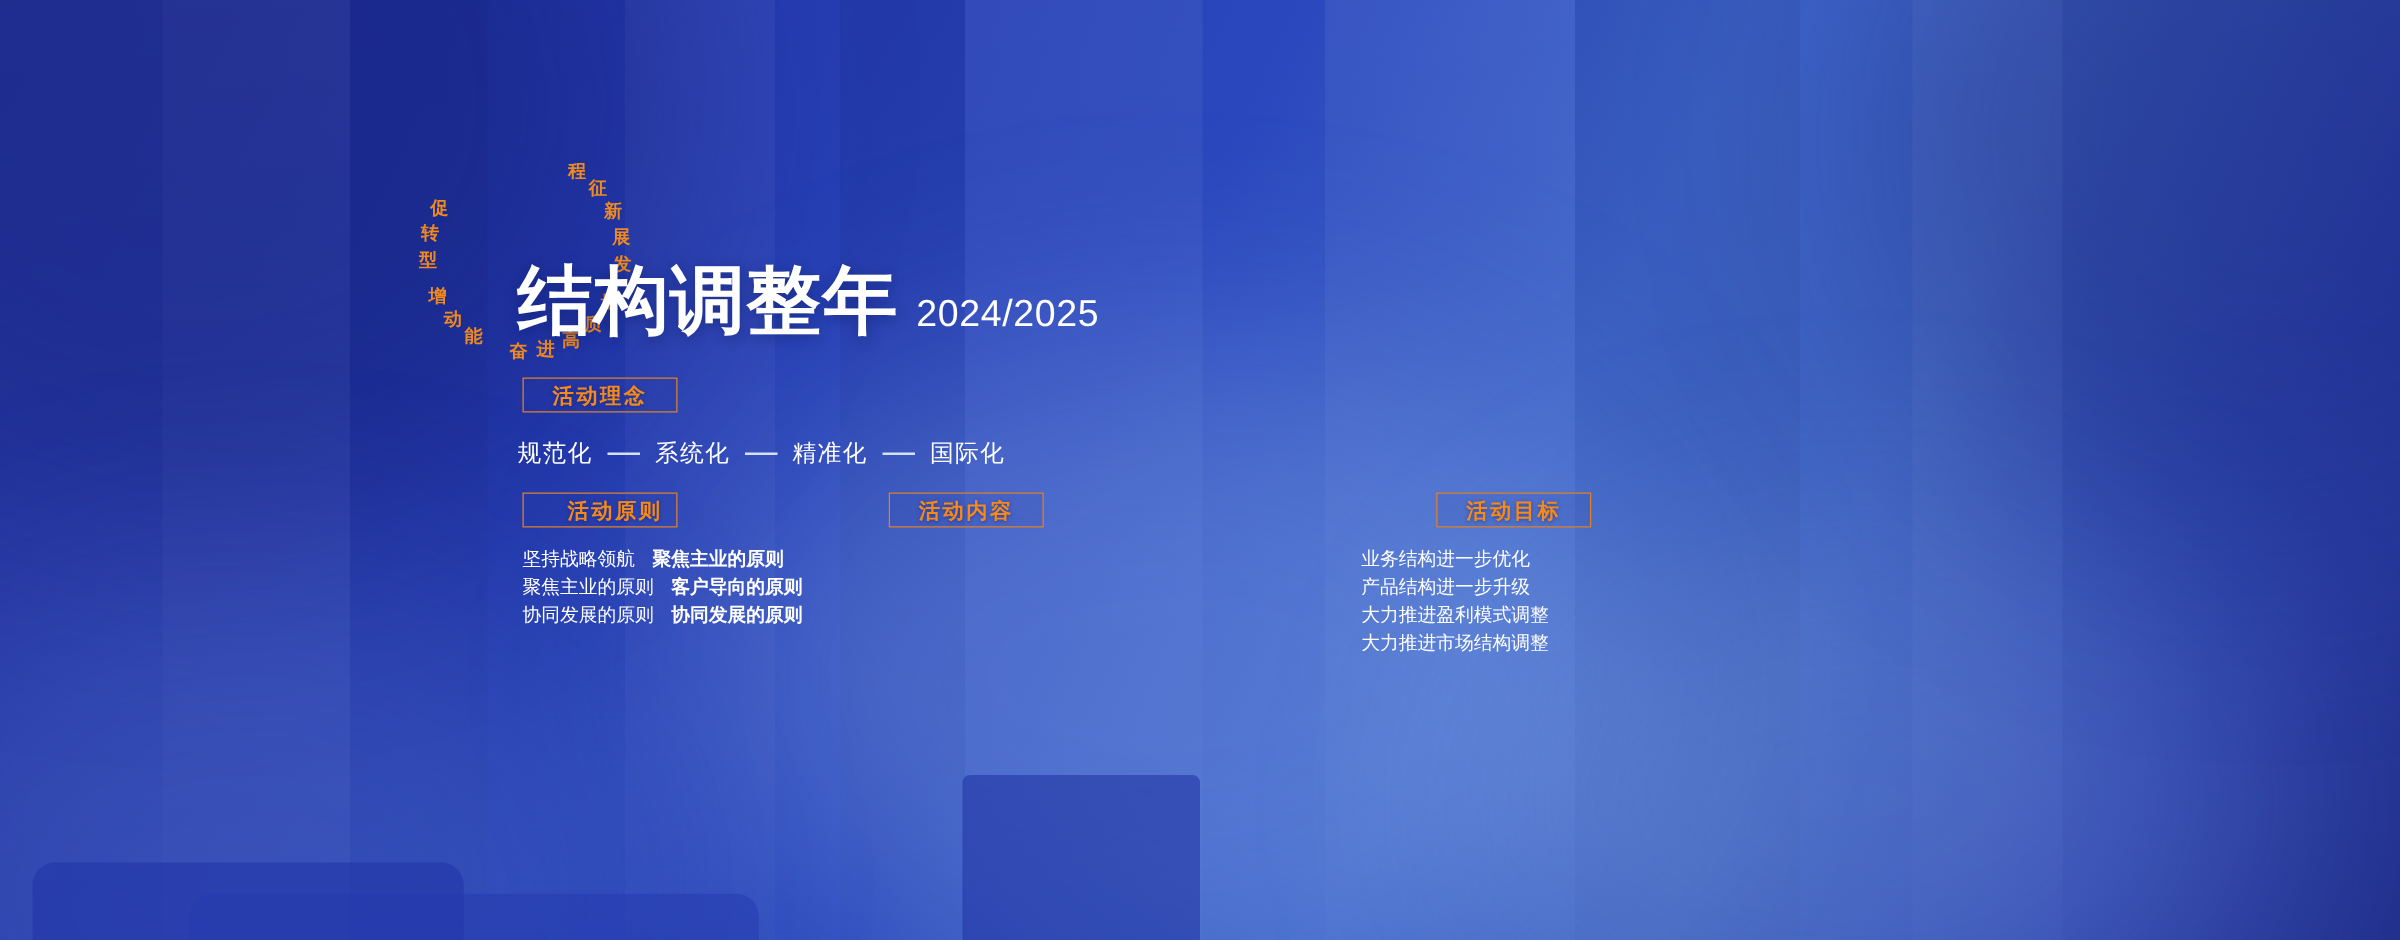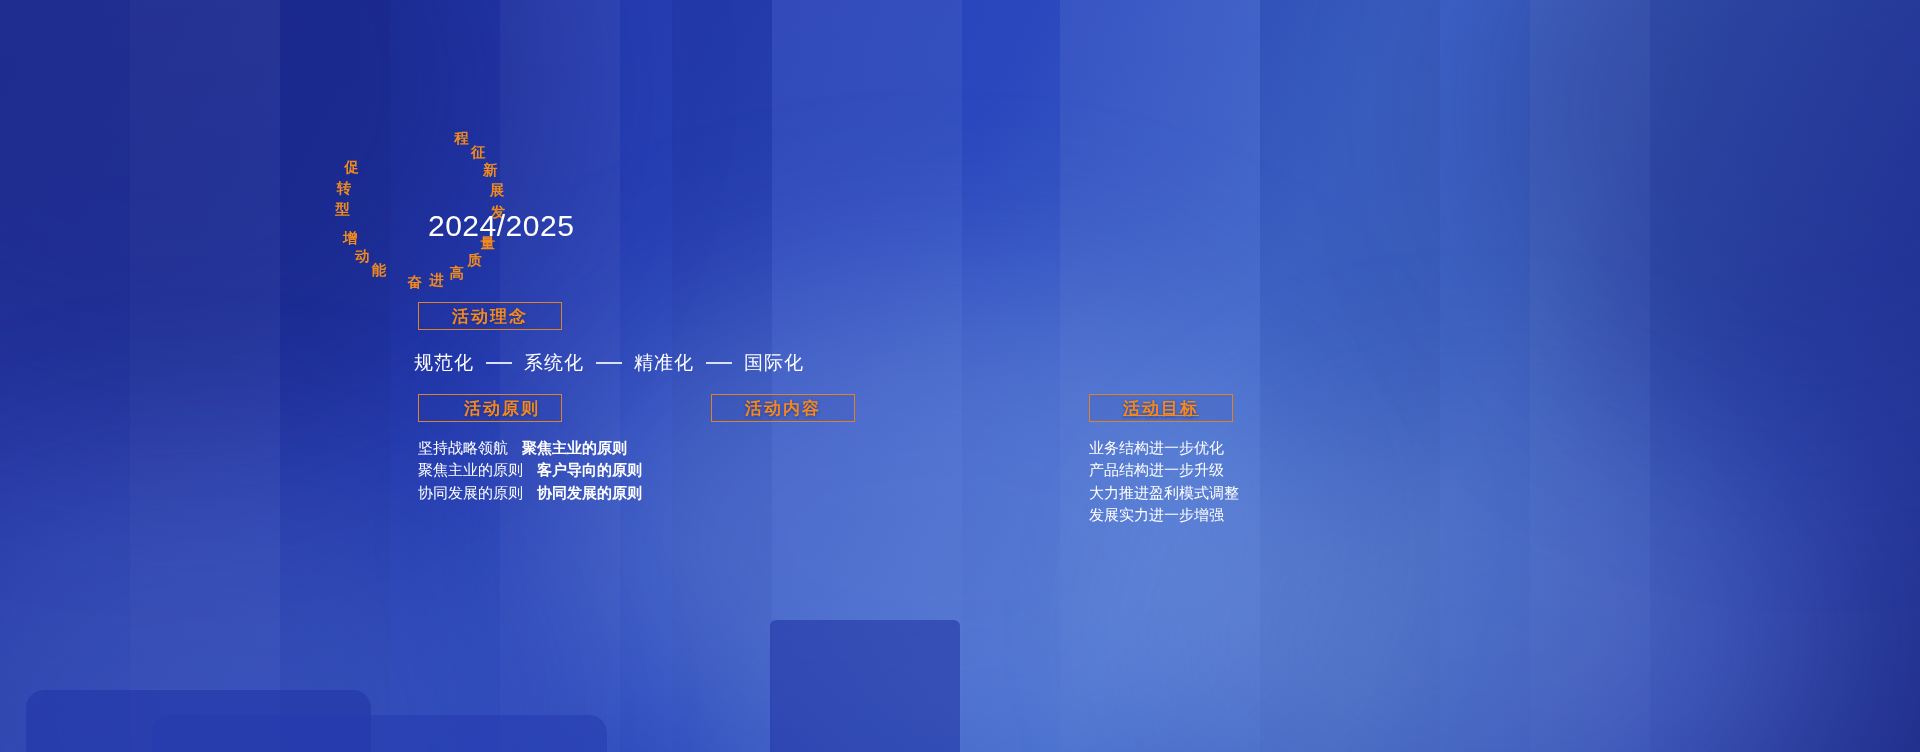--- a/index.html
+++ b/index.html
@@ -96,21 +96,21 @@
     box-sizing: border-box;
     border: 1.5px solid #E08128;
     color: #F5891B;
     font-size: 17px;
     font-weight: bold;
     letter-spacing: 2px;
     display: flex;
     align-items: center;
     justify-content: center;
     height: 28px;
-    width: 144px;
+    width: 124px;
     background: rgba(40,60,160,0.12);
     text-shadow: 0 1px 3px rgba(20,30,100,0.5);
   }
 
   
   .concept-line {
     position: absolute;
     left: 414px;
     top: 350px;
     display: flex;
@@ -225,38 +225,39 @@
       </div>
     <div class="ring-char" style="transform: rotate(-312deg) translate(0, -78px) rotate(312deg);">
         <span>征</span>
       </div>
     <div class="ring-char" style="transform: rotate(-328deg) translate(0, -78px) rotate(328deg);">
         <span>程</span>
       </div>
   </div>
 
   <div class="title-row">
+    <div class="main-title">结构调整年</div>
     <div class="year-label">2024/2025</div>
   </div>
 
   <div class="badge" style="left:418px; top:302px;">活动理念</div>
 
   <div class="concept-line">
     <span>规范化</span>
     <span class="dash"></span>
     <span>系统化</span>
     <span class="dash"></span>
     <span>精准化</span>
     <span class="dash"></span>
     <span>国际化</span>
   </div>
 
   <div class="badge" style="left:418px; top:394px;padding-left:24px;">活动原则</div>
   <div class="badge" style="left:711px; top:394px;">活动内容</div>
-  <div class="badge" style="left:1089px; top:394px;text-decoration:underline;">活动目标</div>
+  <div class="badge" style="left:1149px; top:394px;">活动目标</div>
 
   <div class="col" style="left:418px; top:437px;text-align:center;">
     <div class="row-line">
       <span class="cell-a">坚持战略领航</span>
       <span class="cell-b">聚焦主业的原则</span>
     </div>
     <div class="row-line">
       <span class="cell-a">聚焦主业的原则</span>
       <span class="cell-b">客户导向的原则</span>
     </div>
@@ -271,17 +272,17 @@
     <div class="row-line">
       <span class="cell-a">业务结构进一步优化</span>
     </div>
     <div class="row-line">
       <span class="cell-a">产品结构进一步升级</span>
     </div>
     <div class="row-line">
       <span class="cell-a">大力推进盈利模式调整</span>
     </div>
     <div class="row-line">
-      <span class="cell-a">发展实力进一步增强</span>
+      <span class="cell-a">大力推进市场结构调整</span>
     </div>
   </div>
 
 </div>
 
 </body></html>

